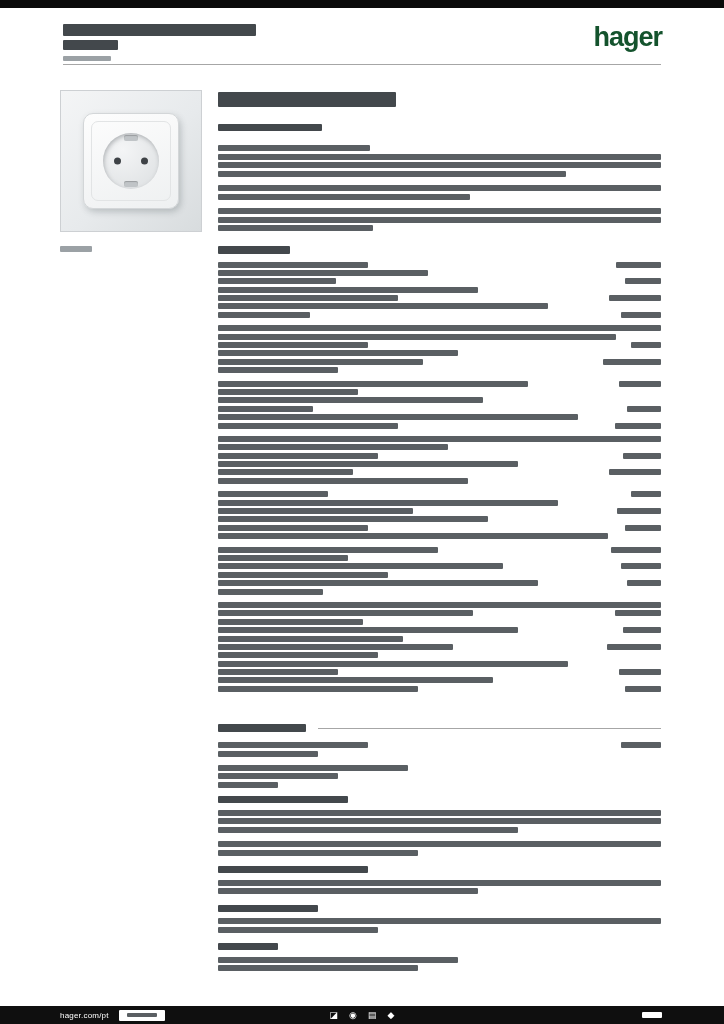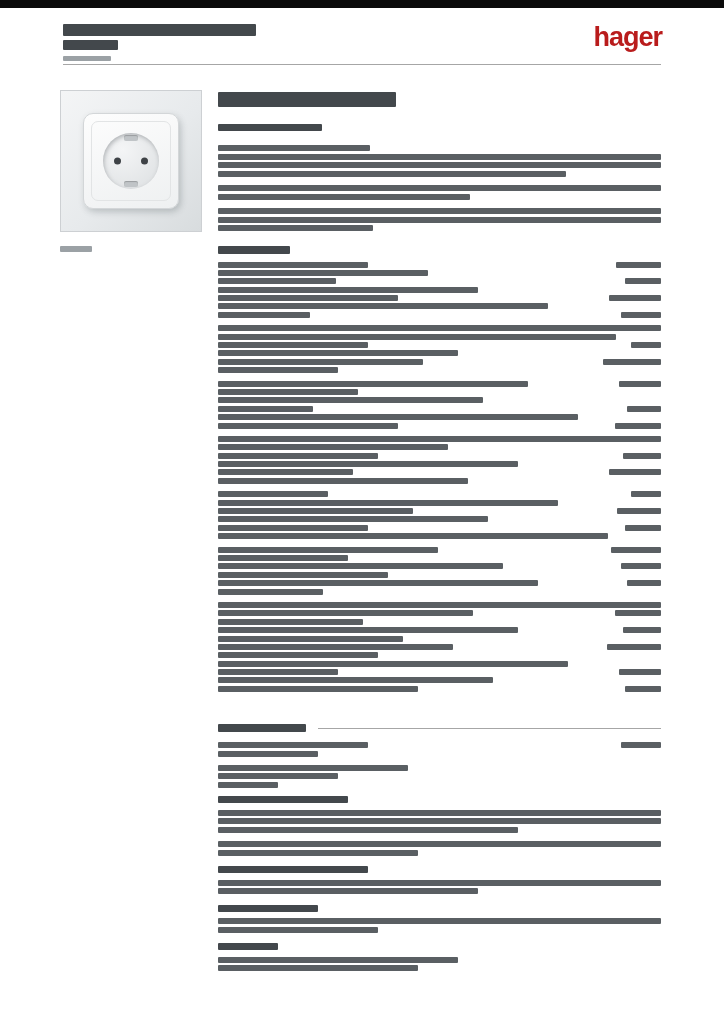--- a/index.html
+++ b/index.html
@@ -47,21 +47,21 @@
 <body>
 
 <div class="page">
   <div class="topstrip"></div>
 
   <div class="header-titles" id="header-titles">
       <div class="rb dark" style="width: 193px; height: 12px; margin-bottom: 4px;"></div>
       <div class="rb dark" style="width: 55px; height: 10px; margin-bottom: 6px;"></div>
       <div class="rb light" style="width: 48px; height: 5px; margin-bottom: 0px;"></div>
     </div>
-  <div class="logo" style="color: #b91c1c;">hager</div>
+  <div class="logo" style="color: #14532d;">hager</div>
   <div class="header-divider"></div>
 
   <div class="figure">
     <div class="socket-plate">
       <div class="socket-frame"></div>
       <div class="socket-well">
         <div class="socket-hole left"></div>
         <div class="socket-hole right"></div>
         <div class="socket-clip top"></div>
         <div class="socket-clip bottom"></div>
@@ -311,13 +311,26 @@
       <div class="rb dark line" style="width: 60px; height: 7px;"></div>
       <div style="height: 4px;"></div>
       <div class="spec-row">
         <div class="rb" style="width: 240px; height: 6px;"></div>
       </div>
       <div class="spec-row">
         <div class="rb" style="width: 200px; height: 6px;"></div>
       </div>
     </div>
 
+  <div class="footer">
+    <span class="footer-site">hager.com/pt</span>
+    <div class="footer-box">
+      <div class="rb" style="width:30px;height:4px;"></div>
+    </div>
+    <div class="footer-icons" id="footer-icons">
+        <span>◪</span>
+        <span>◉</span>
+        <span>▤</span>
+        <span>◆</span>
+      </div>
+    <div class="footer-pagebar" id="footer-pagebar" style="width: 20px; height: 6px;"></div>
+  </div>
 </div>
 
 </body></html>

